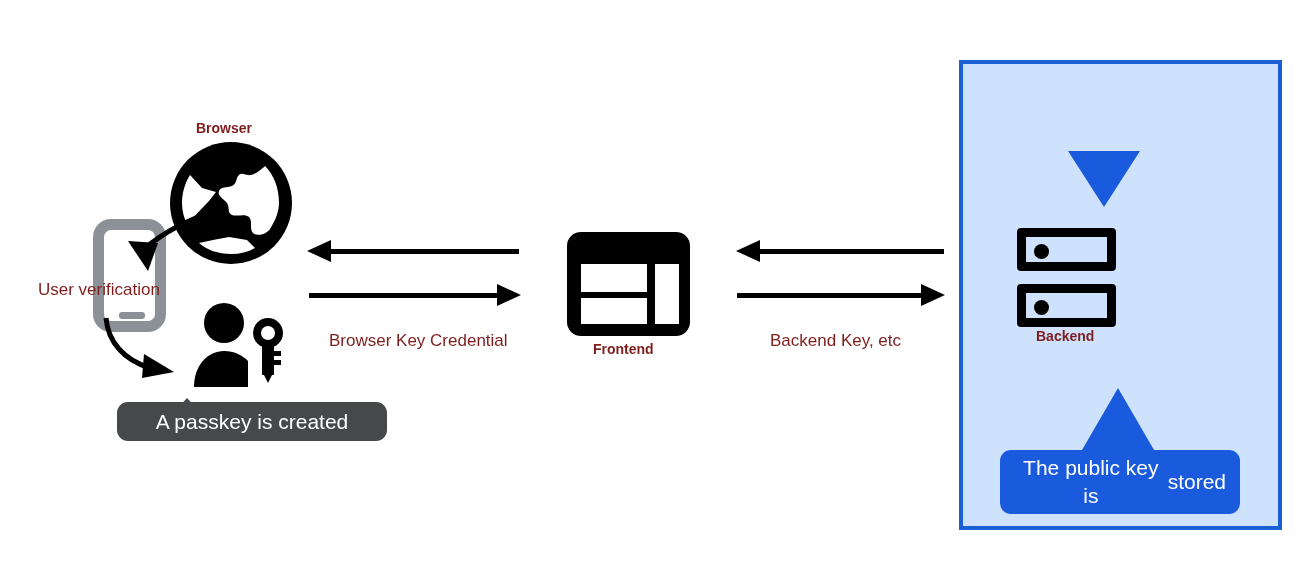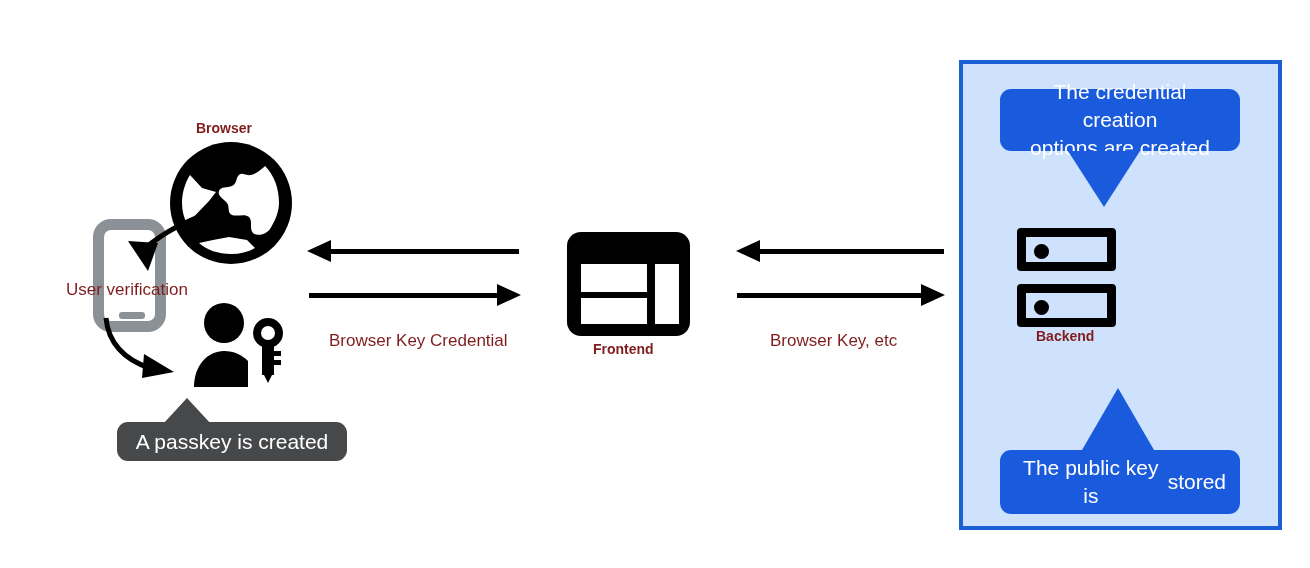--- a/index.html
+++ b/index.html
@@ -158,41 +158,41 @@
   </svg>
 
   <div class="phone abs" style="left:93px; top:219px; width:73px; height:113px;"></div>
   <div class="phone-screenline abs" style="left:119px; top:312px; width:26px; height:7px;"></div>
 
   <svg class="abs" style="left:96px; top:205px;" width="120" height="80" viewBox="0 0 120 80">
     <path d="M112,8 C92,16 72,24 48,44" stroke="#000" stroke-width="5" fill="none"></path>
     <polygon points="52,66 32,36 62,38" fill="#000"></polygon>
   </svg>
 
-  <div class="label label-plain abs" style="left:38px; top:280px; background:transparent;margin-left:28px;">User verification</div>
+  <div class="label label-plain abs" style="left:38px; top:280px; background:transparent;">User verification</div>
 
   <svg class="abs" style="left:98px; top:316px;" width="110" height="72" viewBox="0 0 110 72">
     <path d="M8,2 C10,26 26,44 52,52" stroke="#000" stroke-width="5" fill="none"></path>
     <polygon points="46,38 76,56 44,62" fill="#000"></polygon>
   </svg>
 
   <svg class="abs" style="left:190px; top:303px;" width="104" height="88" viewBox="0 0 104 88">
     <circle cx="34" cy="20" r="20" fill="#000"></circle>
     <path fill="#000" d="M4,84 C4,62 18,48 34,48 C44,48 52,52 58,58 L58,84 Z"></path>
     <circle cx="78" cy="30" r="15" fill="#000"></circle>
     <circle cx="78" cy="30" r="7" fill="#ffffff"></circle>
     <rect x="72" y="42" width="12" height="30" fill="#000"></rect>
     <rect x="84" y="48" width="7" height="5" fill="#000"></rect>
     <rect x="84" y="57" width="7" height="5" fill="#000"></rect>
     <polygon points="72,68 84,68 78,80" fill="#000"></polygon>
   </svg>
 
   <div class="tail abs" style="left:163px; top:398px;
        border-left:24px solid transparent; border-right:24px solid transparent; border-bottom:26px solid #46484a;"></div>
-  <div class="bubble dark abs" style="left:117px; top:422px; width:230px; height:39px;">
+  <div class="bubble dark abs" style="left:117px; top:402px; width:270px; height:39px;">
     <span>A passkey is created</span>
   </div>
 
 
   <div class="arrow left abs" style="left:307px; top:240px; width:212px; height:22px;">
     <div class="head"></div>
     <div class="shaft"></div>
   </div>
 
   <div class="arrow right abs" style="left:309px; top:284px; width:212px; height:22px;">
@@ -213,26 +213,22 @@
   <div class="arrow left abs" style="left:736px; top:240px; width:208px; height:22px;">
     <div class="head"></div>
     <div class="shaft"></div>
   </div>
 
   <div class="arrow right abs" style="left:737px; top:284px; width:208px; height:22px;">
     <div class="shaft"></div>
     <div class="head"></div>
   </div>
 
-  <div class="label label-plain abs" style="left:770px; top:331px;">Browser Key, etc</div>
-
-  <div class="bubble blue abs" style="left:1000px; top:89px; width:240px; height:62px; flex-direction:column;">
-    <span>The credential creation</span>
-    <span>options are created</span>
-  </div>
+  <div class="label label-plain abs" style="left:770px; top:331px;">Backend Key, etc</div>
+
   <div class="tail abs" style="left:1068px; top:151px;
        border-left:36px solid transparent; border-right:36px solid transparent; border-top:56px solid #1a5adc;"></div>
 
   <div class="rack abs" style="left:1017px; top:228px; width:99px; height:43px;">
     <div class="rack-dot abs" style="left:8px; top:7px;"></div>
   </div>
   <div class="rack abs" style="left:1017px; top:284px; width:99px; height:43px;">
     <div class="rack-dot abs" style="left:8px; top:7px;"></div>
   </div>
   <div class="label label-bold abs" style="left:1036px; top:328px;">Backend</div>

